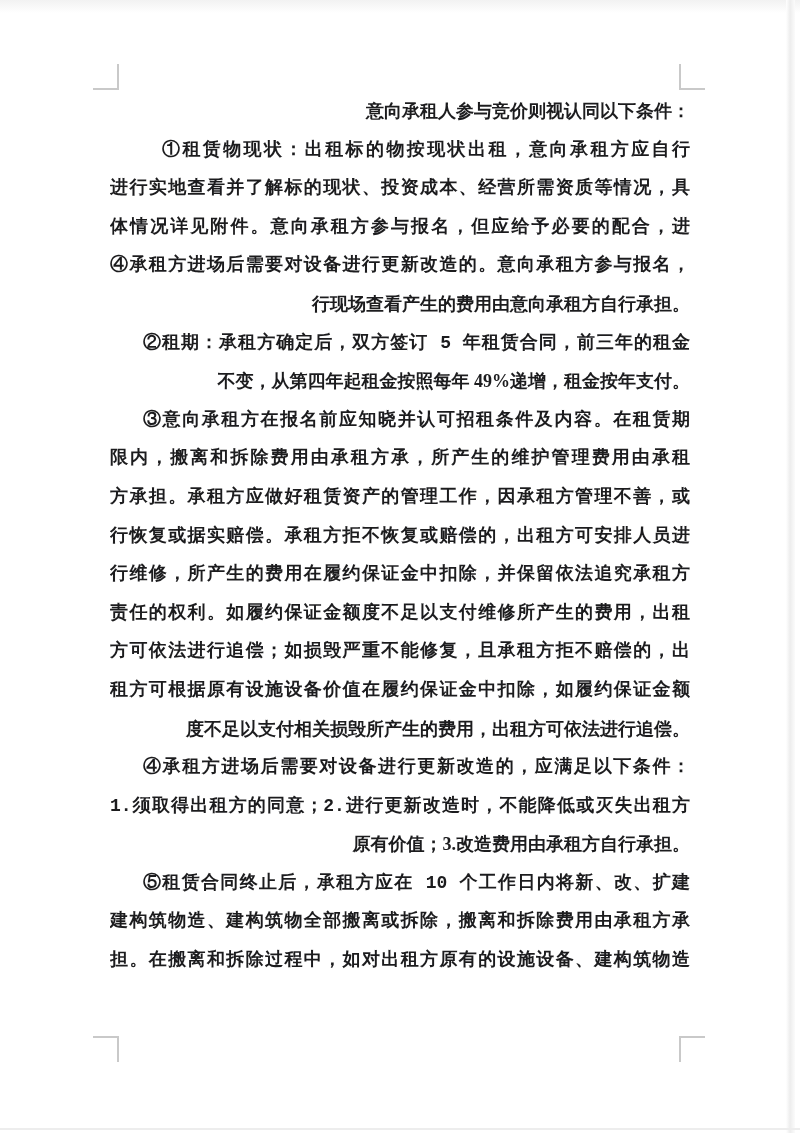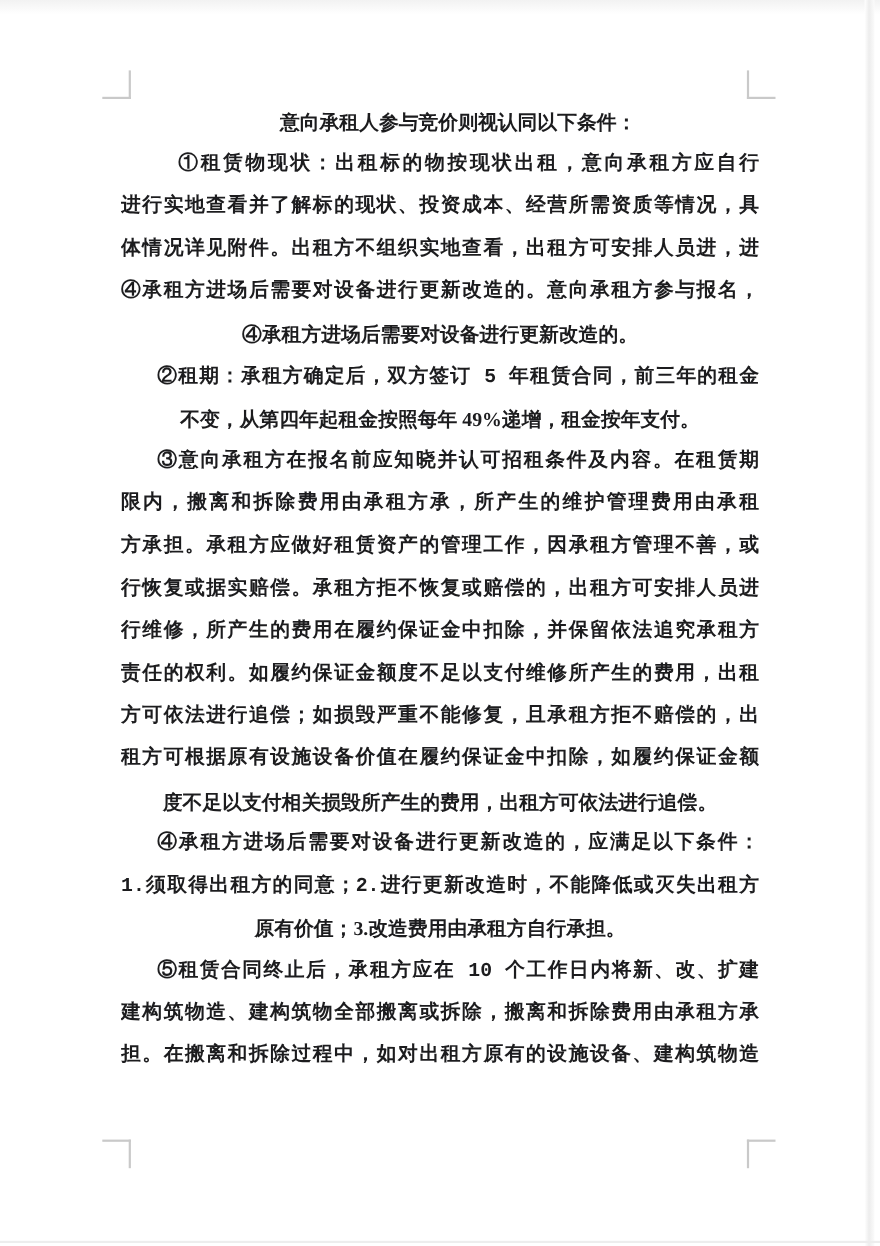--- a/index.html
+++ b/index.html
@@ -31,21 +31,21 @@
   .crop{position:absolute;width:24px;height:24px;}
   .crop.tl{left:93px;top:64px;border-right:2px solid var(--crop-color);border-bottom:2px solid var(--crop-color);}
   .crop.tr{left:679px;top:64px;border-left:2px solid var(--crop-color);border-bottom:2px solid var(--crop-color);}
   .crop.bl{left:93px;top:1036px;border-right:2px solid var(--crop-color);border-top:2px solid var(--crop-color);}
   .crop.br{left:679px;top:1036px;border-left:2px solid var(--crop-color);border-top:2px solid var(--crop-color);}
   .doc-text{
     position:absolute;left:110px;top:92px;width:580px;
     font-size:18px;line-height:38.6px;font-weight:bold;
     color:var(--text-color);
   }
-  .doc-line{height:38.6px;white-space:normal;overflow:hidden;text-align:center;}
+  .doc-line{height:38.6px;white-space:normal;overflow:hidden;text-align:right;}
   .doc-line.fill{text-align:justify;text-align-last:justify;font-family:Liberation Mono, monospace;}
   .doc-line.ind2{padding-left:33px;}
   .doc-line.ind3{padding-left:52px;}
 </style>
 </head>
 <body>
 
 <div>
   <div class="top-strip"></div>
   <div class="right-edge"></div>
@@ -53,23 +53,23 @@
 
   <div class="crop tl"></div>
   <div class="crop tr"></div>
   <div class="crop bl"></div>
   <div class="crop br"></div>
 
   <div class="doc-text">
       <div class="doc-line ind2">意向承租人参与竞价则视认同以下条件：</div>
       <div class="doc-line fill ind3">①租赁物现状：出租标的物按现状出租，意向承租方应自行</div>
       <div class="doc-line fill">进行实地查看并了解标的现状、投资成本、经营所需资质等情况，具</div>
-      <div class="doc-line fill">体情况详见附件。出租方不组织实地查看，出租方可安排人员进，进</div>
+      <div class="doc-line fill">体情况详见附件。意向承租方参与报名，但应给予必要的配合，进</div>
       <div class="doc-line fill">④承租方进场后需要对设备进行更新改造的。意向承租方参与报名，</div>
-      <div class="doc-line">④承租方进场后需要对设备进行更新改造的。</div>
+      <div class="doc-line">行现场查看产生的费用由意向承租方自行承担。</div>
       <div class="doc-line fill ind2">②租期：承租方确定后，双方签订 5 年租赁合同，前三年的租金</div>
       <div class="doc-line">不变，从第四年起租金按照每年 49%递增，租金按年支付。</div>
       <div class="doc-line fill ind2">③意向承租方在报名前应知晓并认可招租条件及内容。在租赁期</div>
       <div class="doc-line fill">限内，搬离和拆除费用由承租方承，所产生的维护管理费用由承租</div>
       <div class="doc-line fill">方承担。承租方应做好租赁资产的管理工作，因承租方管理不善，或</div>
       <div class="doc-line fill">行恢复或据实赔偿。承租方拒不恢复或赔偿的，出租方可安排人员进</div>
       <div class="doc-line fill">行维修，所产生的费用在履约保证金中扣除，并保留依法追究承租方</div>
       <div class="doc-line fill">责任的权利。如履约保证金额度不足以支付维修所产生的费用，出租</div>
       <div class="doc-line fill">方可依法进行追偿；如损毁严重不能修复，且承租方拒不赔偿的，出</div>
       <div class="doc-line fill">租方可根据原有设施设备价值在履约保证金中扣除，如履约保证金额</div>

